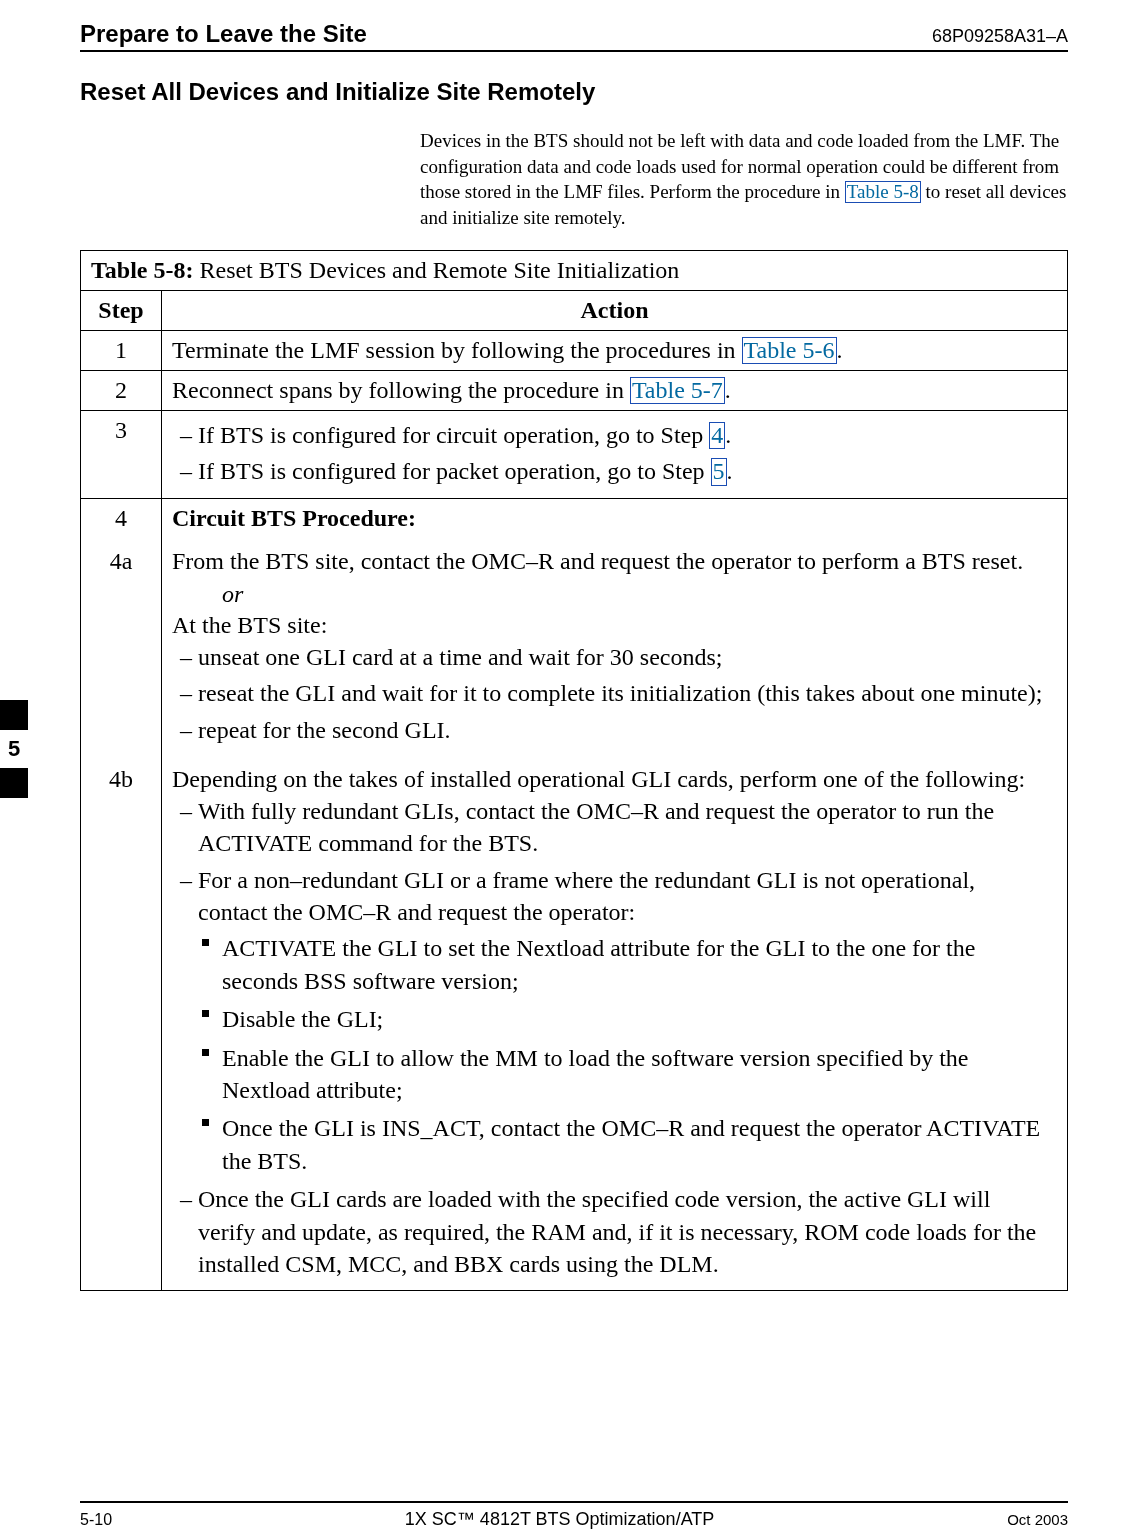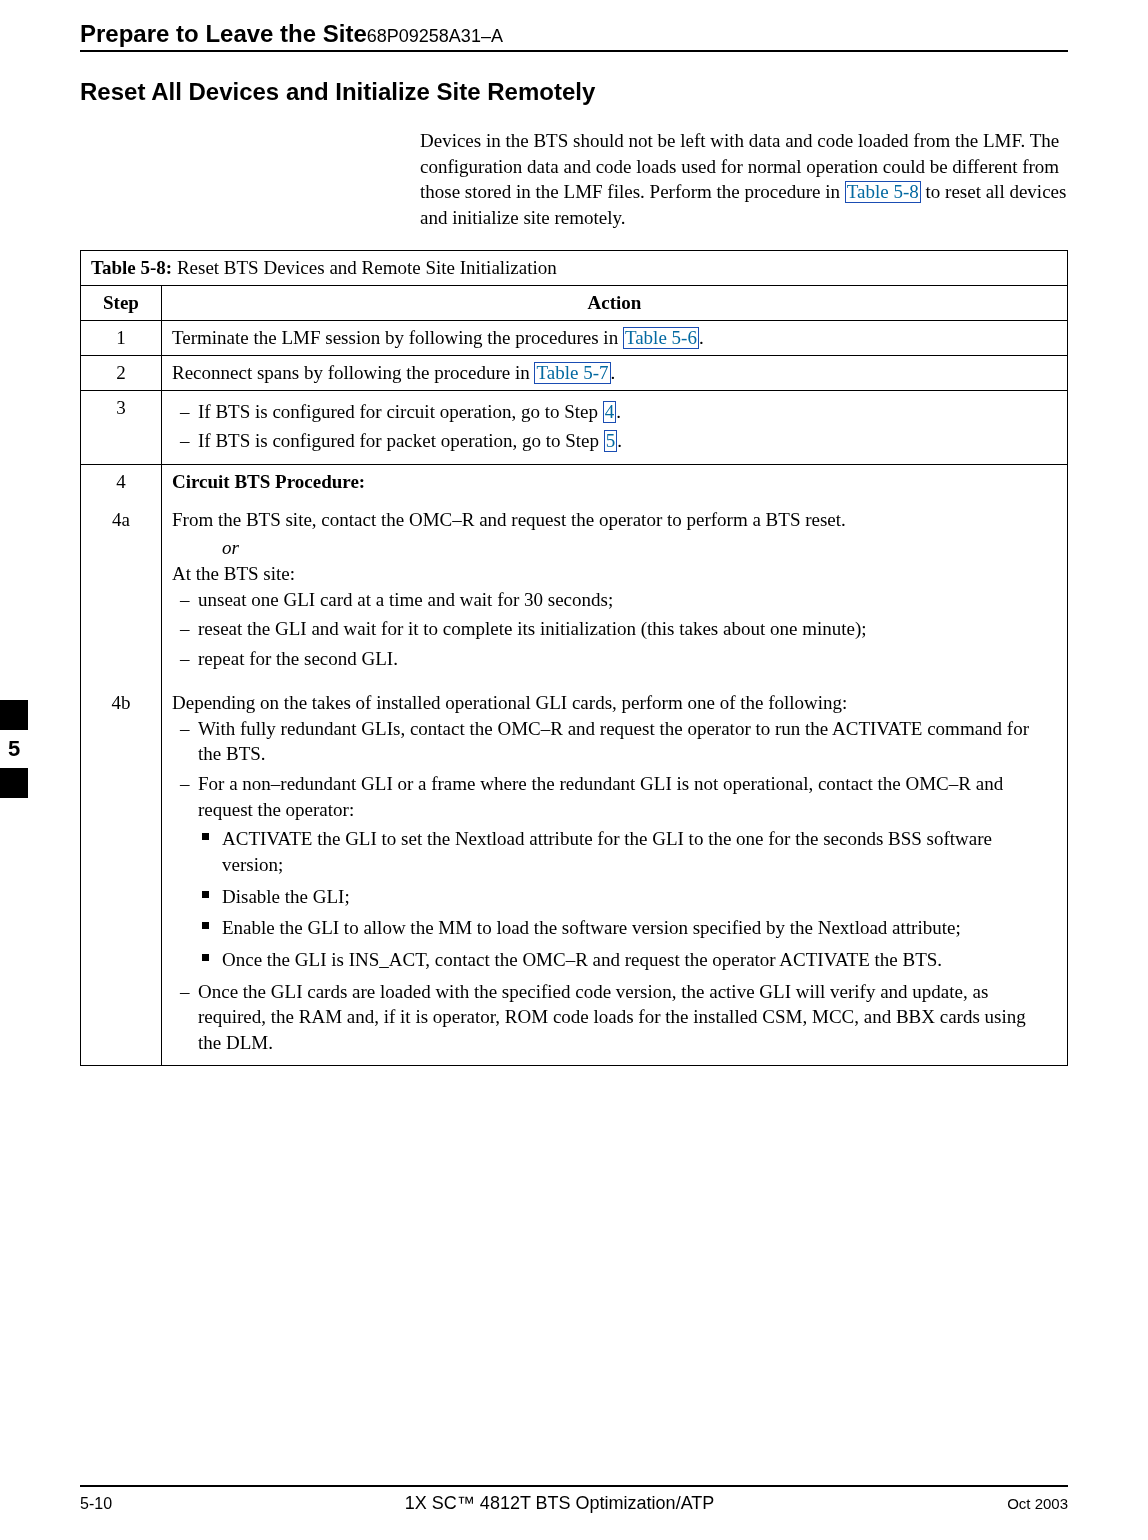--- a/index.html
+++ b/index.html
@@ -12,20 +12,21 @@
       height: 1540px;
       position: relative;
       box-sizing: border-box;
     }
     .page {
       padding: 20px 80px 0 80px;
       box-sizing: border-box;
     }
     .header-line {
       display: flex;
+      justify-content: space-between;
       align-items: baseline;
       border-bottom: 2px solid #000;
       padding-bottom: 2px;
     }
     .header-title {
       font-family: Arial, Helvetica, sans-serif;
       font-weight: bold;
       font-size: 24px;
     }
     .header-doc {
@@ -49,21 +50,21 @@
       text-decoration: none;
       border: 1.5px solid #1a4db3;
       padding: 0 1px;
       display: inline-block;
       line-height: 1.05;
     }
     table.main {
       border-collapse: collapse;
       width: 100%;
       margin-top: 18px;
-      font-size: 19px;
+      font-size: 24px;
     }
     table.main td, table.main th {
       border: 1.5px solid #000;
       padding: 6px 10px;
       vertical-align: top;
       text-align: left;
     }
     .table-title {
       text-align: center;
       font-weight: normal;
@@ -147,21 +148,21 @@
     }
     .tab-num {
       font-family: Arial, Helvetica, sans-serif;
       font-weight: bold;
       font-size: 22px;
       text-align: center;
       padding: 6px 0;
     }
     .footer {
       position: absolute;
-      bottom: 26px;
+      bottom: 10px;
       left: 80px;
       right: 80px;
       border-top: 2px solid #000;
       padding-top: 6px;
       display: flex;
       justify-content: space-between;
       align-items: center;
       font-family: Arial, Helvetica, sans-serif;
     }
     .footer-left {
@@ -264,21 +265,21 @@
           <li>With fully redundant GLIs, contact the OMC–R and request the operator to run the ACTIVATE command for the BTS.</li>
           <li>
             <span>For a non–redundant GLI or a frame where the redundant GLI is not operational, contact the OMC–R and request the operator:</span>
             <ul class="bullet">
               <li>ACTIVATE the GLI to set the Nextload attribute for the GLI to the one for the seconds BSS software version;</li>
               <li>Disable the GLI;</li>
               <li>Enable the GLI to allow the MM to load the software version specified by the Nextload attribute;</li>
               <li>Once the GLI is INS_ACT, contact the OMC–R and request the operator ACTIVATE the BTS.</li>
             </ul>
           </li>
-          <li>Once the GLI cards are loaded with the specified code version, the active GLI will verify and update, as required, the RAM and, if it is operator, ROM code loads for the installed CSM, MCC, and BBX cards using the DLM.</li>
+          <li>Once the GLI cards are loaded with the specified code version, the active GLI will verify and update, as required, the RAM and, if it is necessary, ROM code loads for the installed CSM, MCC, and BBX cards using the DLM.</li>
         </ul>
       </td>
     </tr>
   </tbody>
     </table>
 
 </div>
 
 <div class="footer">
   <span class="footer-left">5-10</span>

